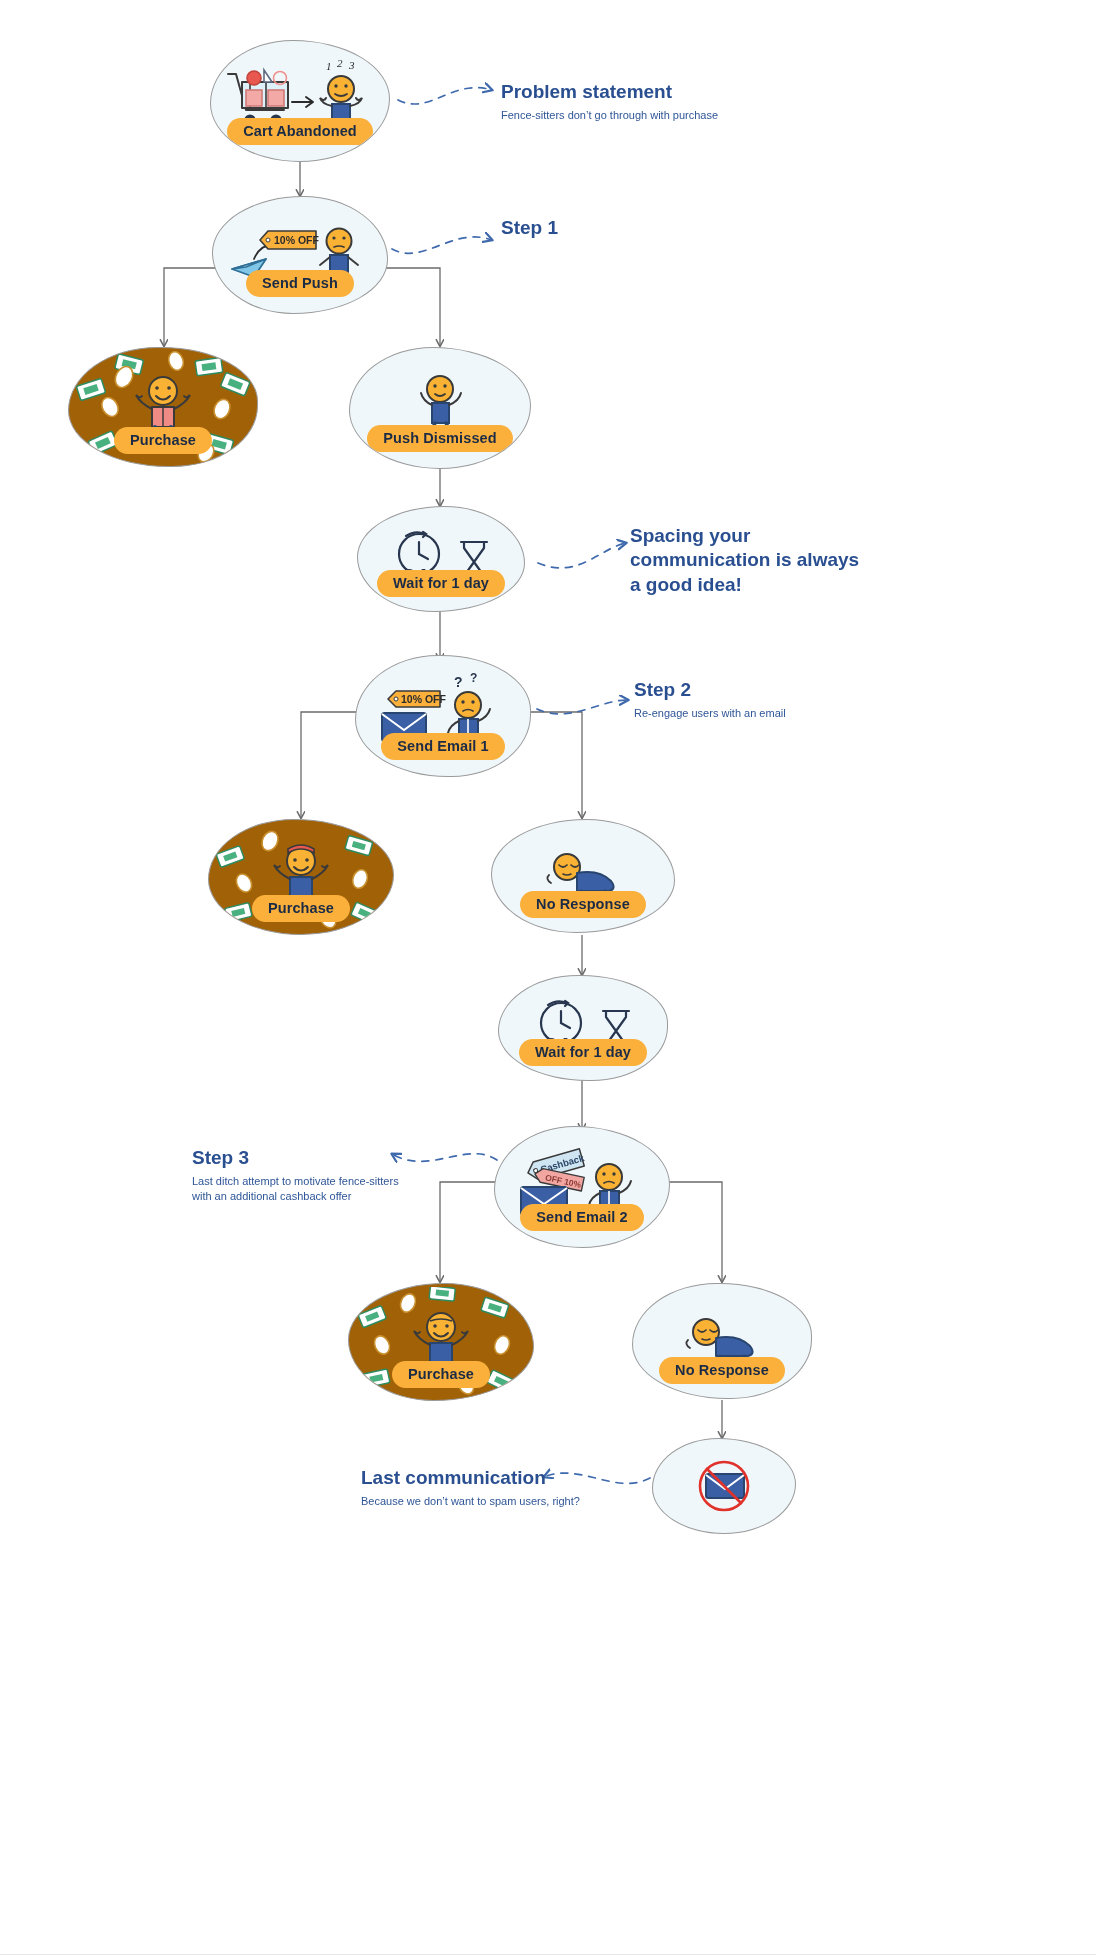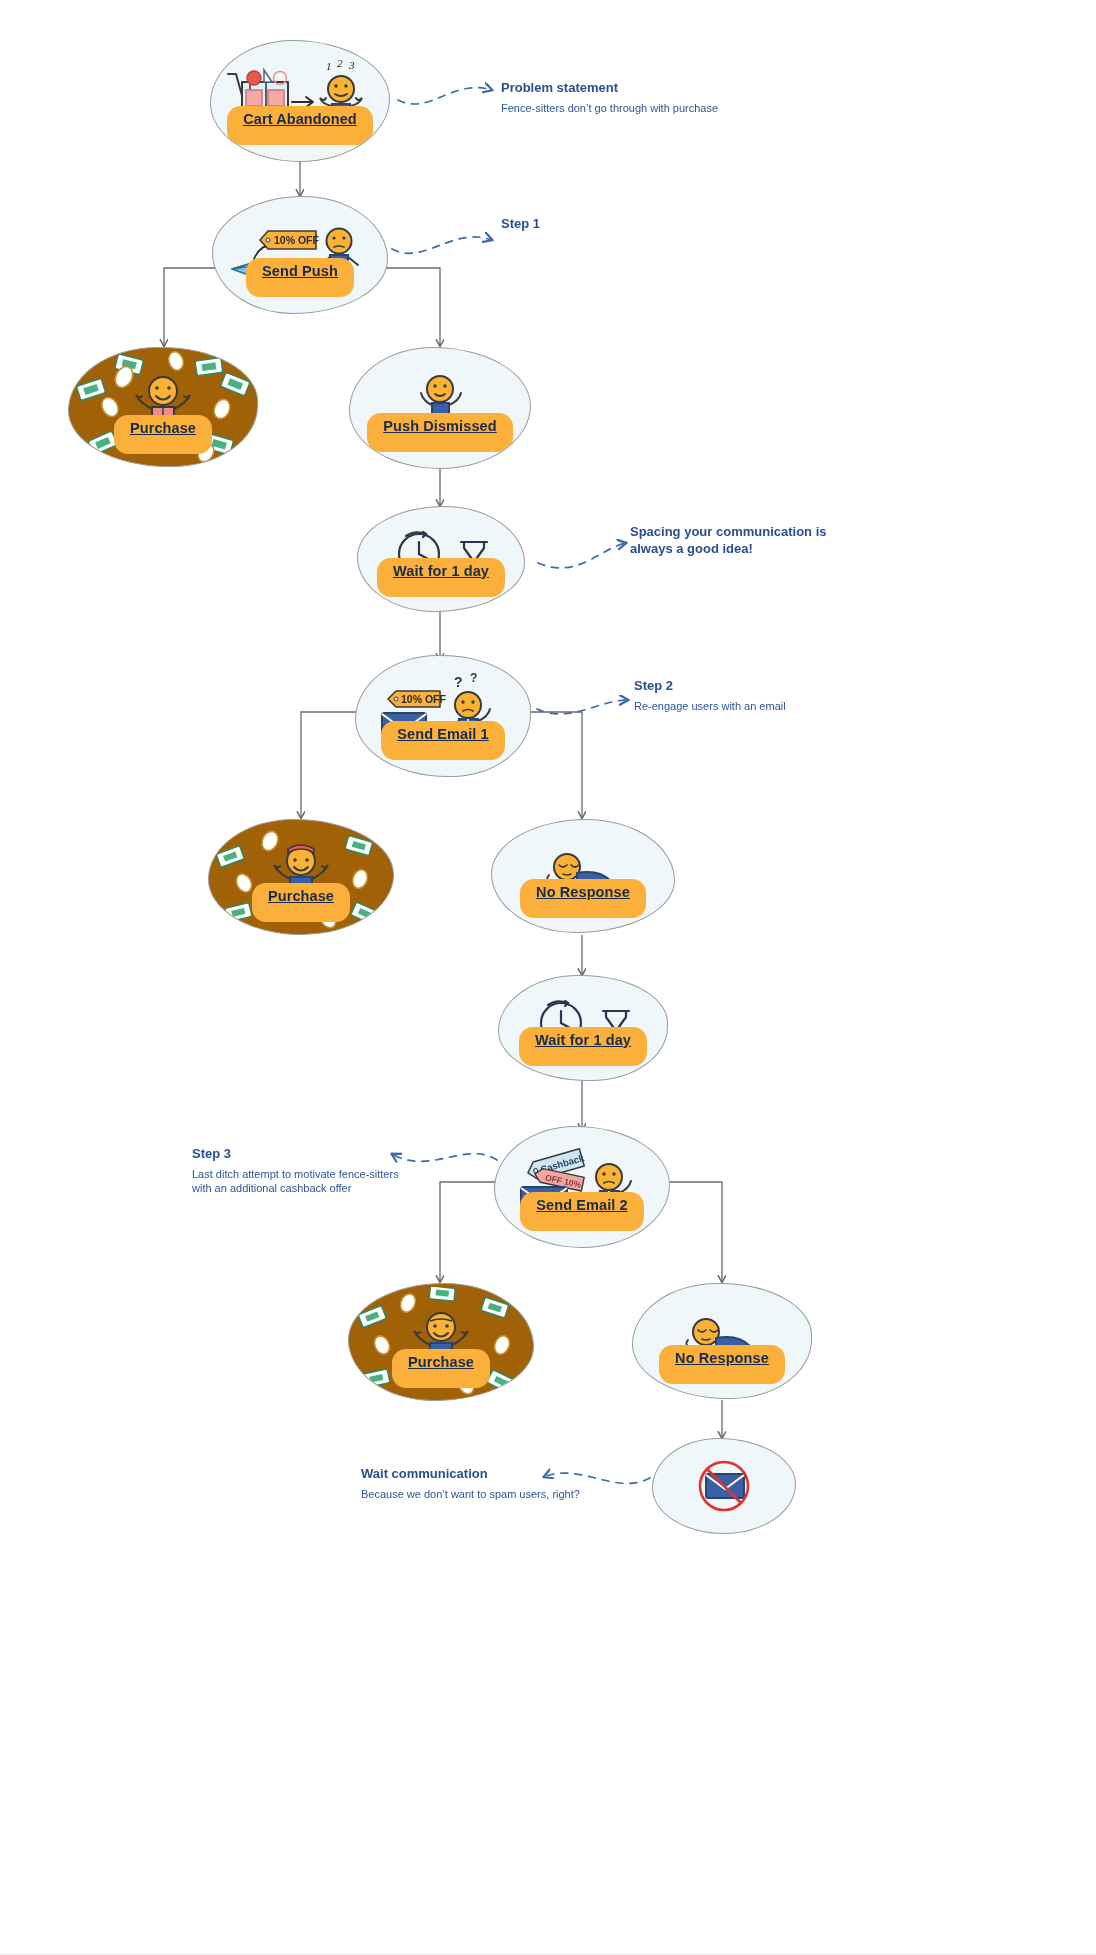--- a/index.html
+++ b/index.html
@@ -53,37 +53,36 @@
     align-items: center;
     justify-content: center;
   }
   .pill {
     position: absolute;
     background: #fbb03b;
     color: #1b2b46;
     font-size: 14.5px;
     font-weight: 600;
     letter-spacing: .1px;
-    padding: 6px 16px 19px 16px;
+    padding: 6px 16px 7px 16px;
     border-radius: 14px;
     white-space: nowrap;
     line-height: 1;
-    text-decoration: underline;
   }
 
   
   .node.money { background: #a16207; }
 
   
   .anno {
     position: absolute;
     color: #2e5597;
   }
   .anno-title {
-    font-size: 13px;
+    font-size: 19px;
     font-weight: 700;
     line-height: 1.28;
     margin-bottom: 4px;
     color: #2a4f91;
   }
   .anno-body {
     font-size: 11px;
     font-weight: 400;
     line-height: 1.35;
     color: #2e5597;
@@ -553,18 +552,18 @@
     <div class="anno-title">Step 2</div>
     <div class="anno-body">Re-engage users with an email</div>
   </div>
 
   <div class="anno" style="left:192px; top:1146px; width:210px;">
     <div class="anno-title">Step 3</div>
     <div class="anno-body">Last ditch attempt to motivate fence-sitters with an additional cashback offer</div>
   </div>
 
   <div class="anno" style="left:361px; top:1466px; width:230px;">
-    <div class="anno-title">Wait communication</div>
+    <div class="anno-title">Last communication</div>
     <div class="anno-body">Because we don’t want to spam users, right?</div>
   </div>
 
   <div class="footer-rule"></div>
 </div>
 
 </body></html>

